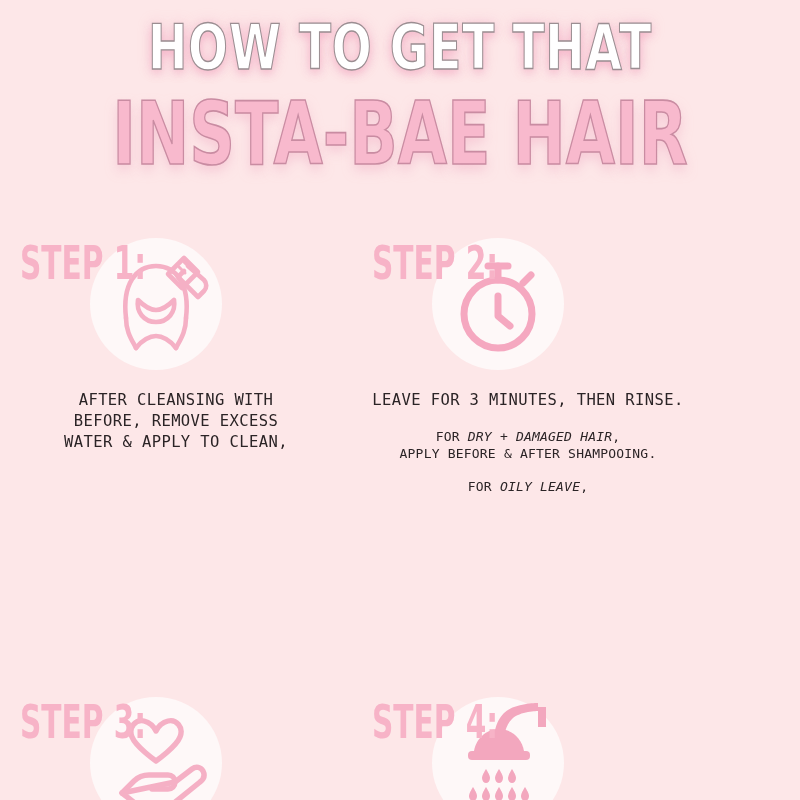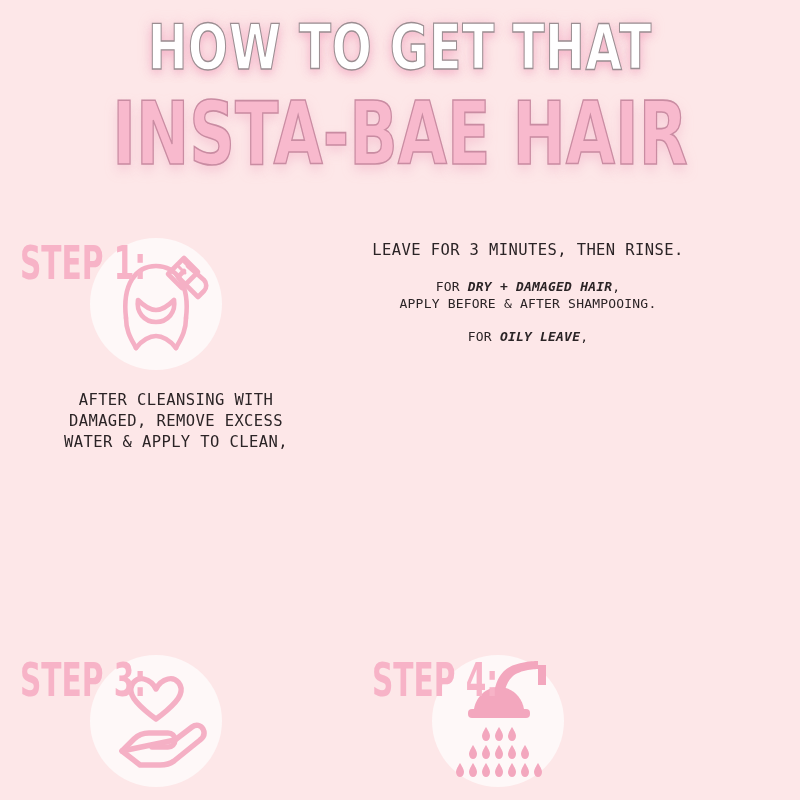--- a/index.html
+++ b/index.html
@@ -132,21 +132,21 @@
     font-size: 15.5px;
     line-height: 21px;
   }
   .sub-block {
     margin-top: 17px;
     font-size: 13px;
     line-height: 17px;
     letter-spacing: 0.2px;
   }
   .sub-block .em {
-    font-weight: bold;
+    font-weight: normal;
     font-style: italic;
   }
   .sub-gap { margin-top: 16px; }
 
   .row1 .step-body { margin-top: 12px; }
 
   .step-row.row2 { margin-top: 192px; }
 </style>
 </head>
 <body>
@@ -185,27 +185,42 @@
                 <path d="M82 32 L88 38" stroke-width="3"></path>
                 <path d="M87 27 L93 33" stroke-width="3"></path>
                 <path d="M92 22 L98 28" stroke-width="3"></path>
               </g>
             </svg>
           </div>
         </div>
         <div class="step-body">
           <div class="body-main">
             <div>AFTER CLEANSING WITH</div>
-            <div>DAMAGED, REMOVE EXCESS</div>
+            <div>BEFORE, REMOVE EXCESS</div>
             <div>WATER &amp; APPLY TO CLEAN,</div>
           </div>
         </div>
       </div>
 
       <div class="step-col col-right">
+        <div class="step-head">
+          <div class="step-circle"></div>
+          <div class="step-label">STEP 2:</div>
+          <div class="step-icon">
+            <svg viewBox="0 0 128 128" width="128" height="128">
+              <g fill="none" stroke="#f5a8c0" stroke-width="7" stroke-linecap="round" stroke-linejoin="round">
+                <circle cx="64" cy="74" r="34"></circle>
+                <path d="M64 56 L64 76 L76 86"></path>
+                <path d="M54 26 L74 26"></path>
+                <path d="M64 26 L64 40"></path>
+                <path d="M89 43 L97 35"></path>
+              </g>
+            </svg>
+          </div>
+        </div>
         <div class="step-body">
           <div class="body-main">
             <div>LEAVE FOR 3 MINUTES, THEN RINSE.</div>
           </div>
 
           <div class="sub-block">
             <div>
               <span>FOR </span><span class="em">DRY + DAMAGED HAIR</span><span>,</span>
             </div>
             <div>APPLY BEFORE &amp; AFTER SHAMPOOING.</div>

